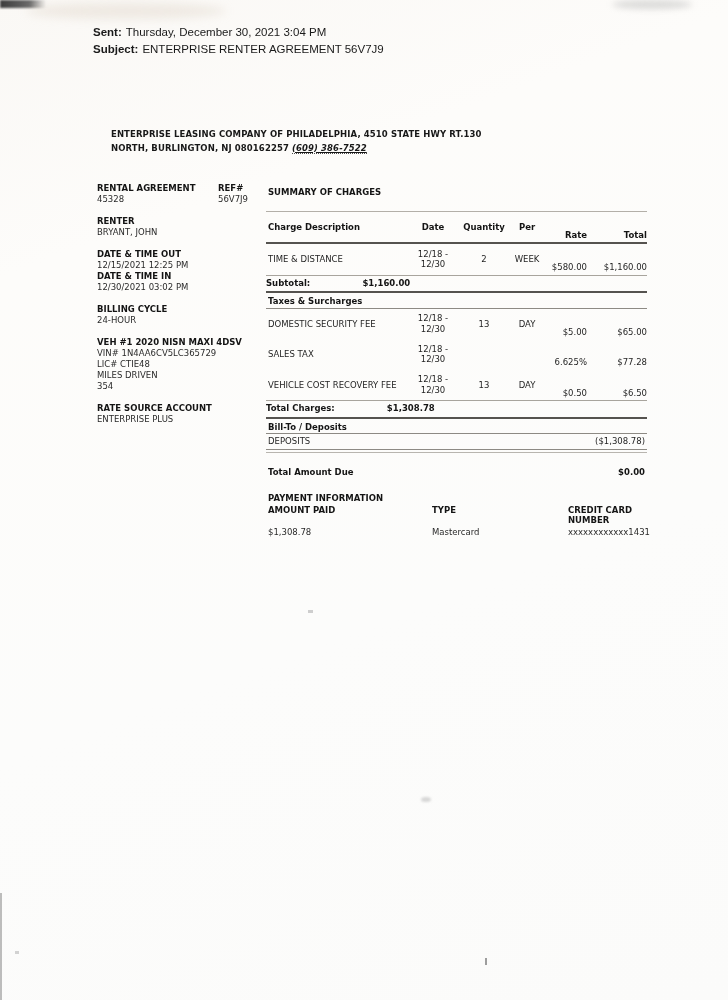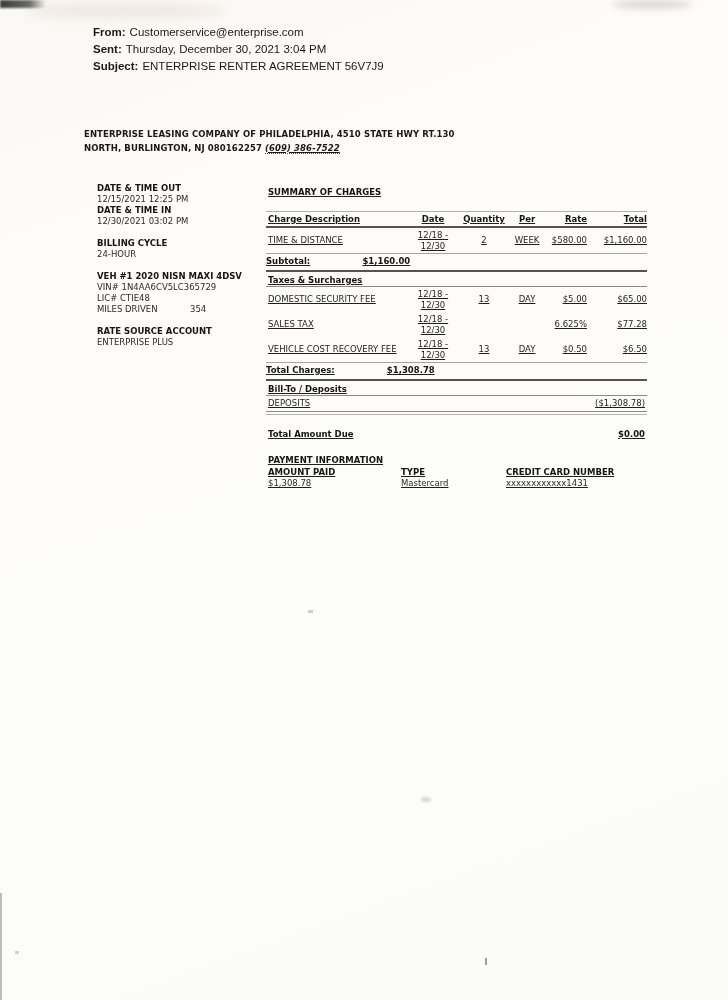--- a/index.html
+++ b/index.html
@@ -18,92 +18,101 @@
   .speck2{left:421px;top:797px;width:10px;height:5px;background:rgba(185,185,185,0.55);filter:blur(1px);border-radius:50%;}
   .speck3{left:485px;top:958px;width:2px;height:7px;background:rgba(95,95,95,0.6);filter:blur(.3px);}
   .speck4{left:15px;top:951px;width:4px;height:3px;background:rgba(160,160,160,0.45);filter:blur(.5px);}
 
   
   .email-block{position:absolute;left:93px;top:24px;font-family:"Liberation Sans",sans-serif;
                font-size:11.5px;line-height:17px;color:#1a1a1a;}
   .elabel{font-weight:bold;margin-right:4px;}
 
   
-  .company{position:absolute;left:84px;top:128px;width:410px;font-weight:bold;
+  .company{position:absolute;left:111px;top:128px;width:410px;font-weight:bold;
            font-size:8.5px;line-height:13.5px;letter-spacing:.1px;color:#181818;}
   .phone{text-decoration:underline;border-bottom:1px dotted #4a4a4a;padding-bottom:0;font-style:italic;}
 
   
   .left-col{position:absolute;left:97px;top:183px;width:165px;font-size:8.5px;line-height:11px;}
   .group{margin-bottom:11px;}
   .lbl{font-weight:bold;color:#141414;}
   .val{color:#2a2a2a;}
   .ref-block{position:absolute;left:121px;top:0;}
-  .miles-row{display:flex;}
+  .miles-row{display:flex;flex-direction:column;}
   .miles-row .lblplain{width:93px;}
 
   
-  .right-col{position:absolute;left:266px;top:183px;width:381px;font-size:8.5px;line-height:10.5px;text-decoration:underline;}
+  .right-col{position:absolute;left:266px;top:183px;width:381px;font-size:8.5px;line-height:10.5px;}
   .soc-title{font-weight:bold;padding:4px 2px 0 2px;color:#141414;}
   .grid{display:grid;grid-template-columns:138px 58px 44px 42px 39px 60px;align-items:center;}
   .c-desc{padding-left:2px;text-align:left;}
   .center{text-align:center;}
-  .right{text-align:right;}
+  .right{text-align:right;margin-top:16px;}
   .th{font-weight:bold;color:#141414;}
   .t-head{margin-top:13px;border-top:1px solid #b3afa8;border-bottom:2px solid #55534f;padding:2px 0 2px 0;}
   .t-row{padding:2px 0;}
   .t-row.ruled{border-bottom:1px solid #a8a49d;}
   .dl{display:block;}
   .sum-row{display:flex;align-items:center;font-weight:bold;color:#141414;padding:2px 0 3px 0;}
   .sum-row .amt{width:100px;text-align:right;}
   .thick-bottom{border-bottom:2px solid #55534f;}
   .section-head{font-weight:bold;color:#141414;border-bottom:1px solid #8d8a84;padding:2px 0 1px 2px;margin-top:1px;}
   .deposits-row{display:flex;justify-content:space-between;align-items:center;padding:2px 2px 2px 2px;border-bottom:1px solid #8d8a84;}
   .double-line{height:2px;border-bottom:1px solid #b8b5af;}
   .due-row{display:flex;justify-content:space-between;align-items:center;font-weight:bold;color:#141414;margin-top:14px;padding:0 2px;}
   .payment-title{font-weight:bold;color:#141414;margin-top:16px;padding-left:2px;}
-  .payment-grid{display:grid;grid-template-columns:133px 105px 1fr;padding-left:2px;}
+  .payment-grid{display:grid;grid-template-columns:133px 105px 1fr;padding-left:2px;gap:31px;}
   .payment-grid.hdrs{font-weight:bold;color:#141414;margin-top:1px;}
   .payment-grid.vals{margin-top:1px;color:#2a2a2a;}
 </style>
 </head>
 <body>
 
 <div class="page">
 
   <div class="artifact art-tl-dark"></div>
   <div class="artifact art-tl-warm"></div>
   <div class="artifact art-tr-smudge"></div>
   <div class="artifact art-left-line"></div>
   <div class="artifact speck1"></div>
   <div class="artifact speck2"></div>
   <div class="artifact speck3"></div>
   <div class="artifact speck4"></div>
 
   <div class="email-block">
     <div>
-      <span class="elabel">From:</span><span>Customerservice@enterprise.com</span>
-    </div>
-    <div>
       <span class="elabel">Sent:</span><span>Thursday, December 30, 2021 3:04 PM</span>
     </div>
     <div>
       <span class="elabel">Subject:</span><span>ENTERPRISE RENTER AGREEMENT 56V7J9</span>
     </div>
   </div>
 
   <div class="company">
     <div>ENTERPRISE LEASING COMPANY OF PHILADELPHIA, 4510 STATE HWY RT.130</div>
     <div>
       <span>NORTH, BURLINGTON, NJ 080162257</span>
       <span class="phone">(609) 386-7522</span>
     </div>
   </div>
 
   <div class="left-col">
+    <div class="group" style="position:relative;">
+      <div class="lbl">RENTAL AGREEMENT</div>
+      <div class="val">45328</div>
+      <div class="ref-block">
+        <div class="lbl">REF#</div>
+        <div class="val">56V7J9</div>
+      </div>
+    </div>
+    <div class="group">
+      <div class="lbl">RENTER</div>
+      <div class="val">BRYANT, JOHN</div>
+    </div>
     <div class="group">
       <div class="lbl">DATE &amp; TIME OUT</div>
       <div class="val">12/15/2021 12:25 PM</div>
       <div class="lbl">DATE &amp; TIME IN</div>
       <div class="val">12/30/2021 03:02 PM</div>
     </div>
     <div class="group">
       <div class="lbl">BILLING CYCLE</div>
       <div class="val">24-HOUR</div>
     </div>

